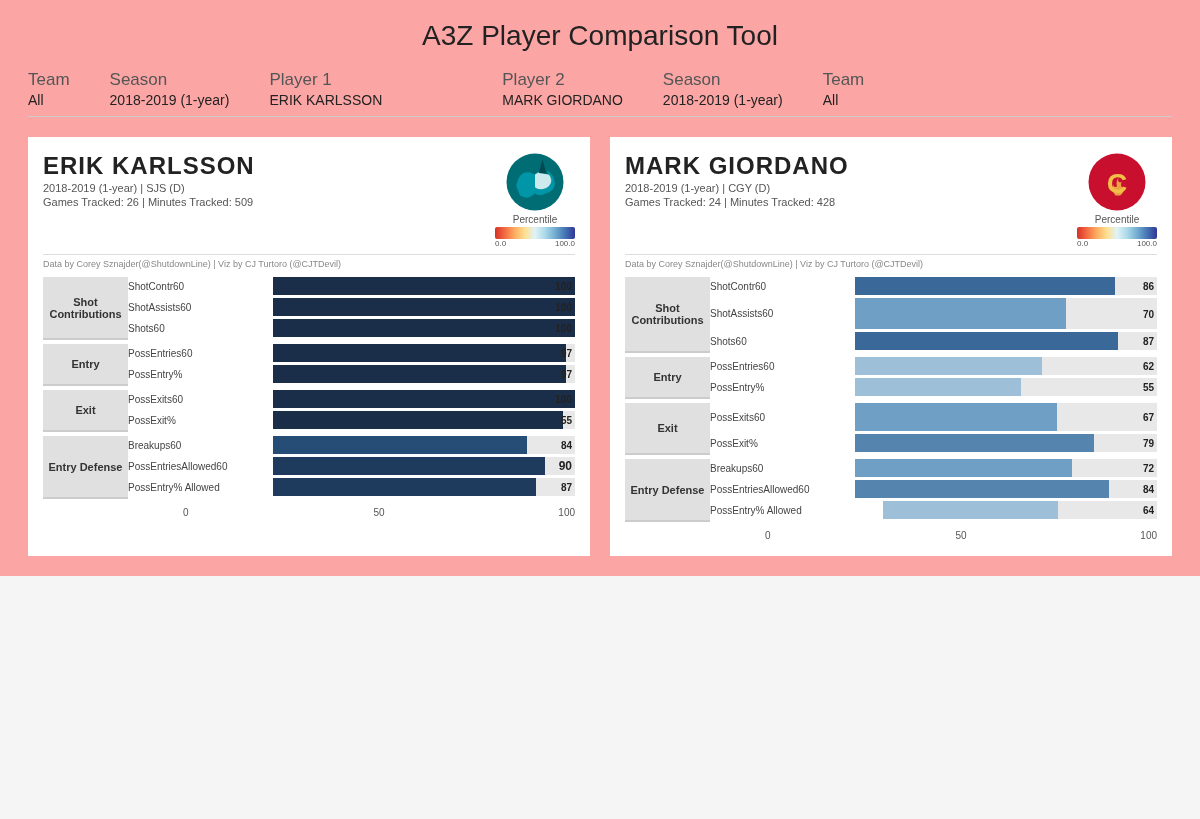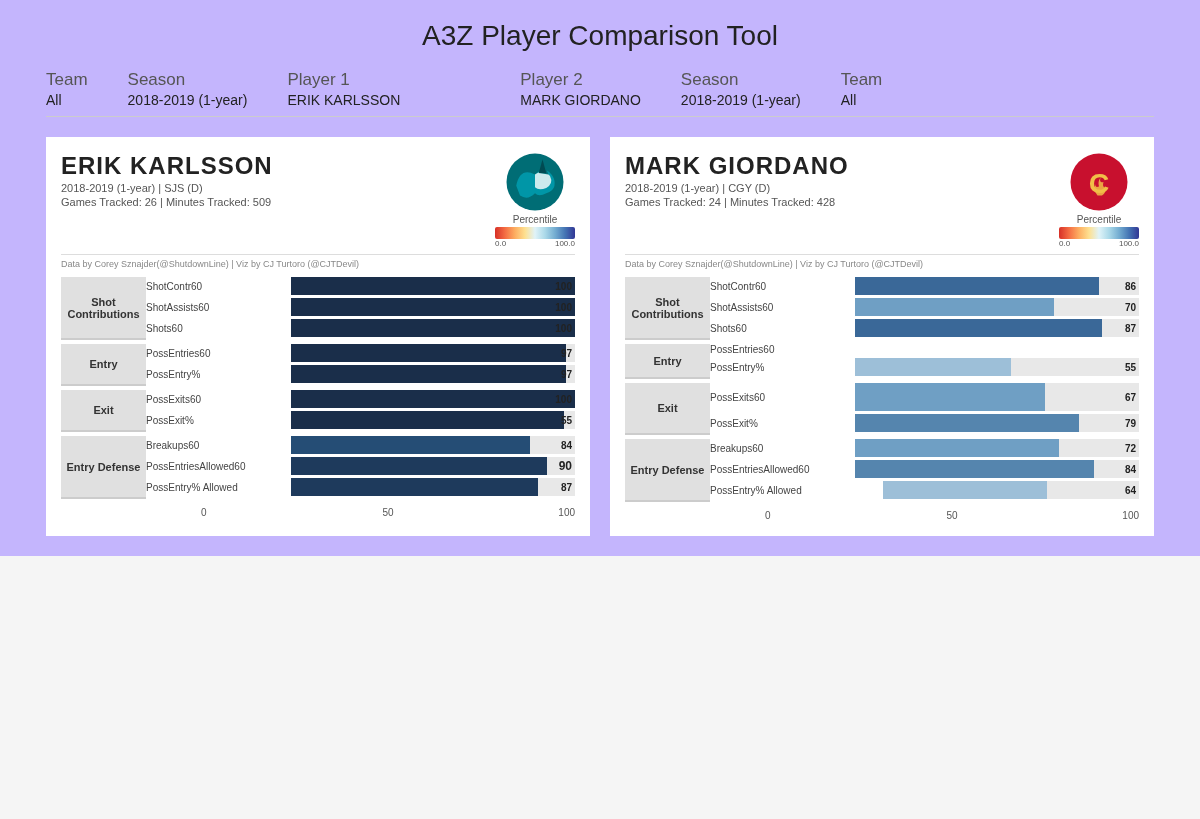--- a/index.html
+++ b/index.html
@@ -4,22 +4,22 @@
   <style>
     * { box-sizing: border-box; margin: 0; padding: 0; }
     body {
       background: #f5f5f5;
       font-family: 'Arial', sans-serif;
       width: 1200px;
       min-height: 819px;
       overflow-x: hidden;
     }
     .page-container {
-      background: #c4b5fd;
-      padding: 20px 46px;
+      background: #fca5a5;
+      padding: 20px 28px;
     }
     .header {
       text-align: center;
       margin-bottom: 18px;
     }
     .header h1 {
       font-size: 28px;
       font-weight: normal;
       color: #222;
       margin-bottom: 6px;
@@ -335,40 +335,44 @@
               <div style="flex: 1 1 0%;">
                 <div style="display: flex; flex-direction: row; align-items: center; margin-bottom: 3px;">
                   <div style="width: 145px; flex-shrink: 0; font-size: 10px; color: rgb(68, 68, 68); padding-right: 6px;">ShotContr60</div>
                   <div style="flex: 1 1 0%; height: 18px; background: rgb(232, 232, 232); position: relative;">
                     <div style="height: 100%; width: 86%; position: absolute; left: 0px; top: 0px; background: rgb(58, 104, 152);"></div>
                     <div style="position: absolute; right: 3px; top: 50%; transform: translateY(-50%); font-size: 10px; font-weight: bold; color: rgb(34, 34, 34); z-index: 2;">86</div>
                   </div>
                 </div>
                 <div style="display: flex; flex-direction: row; align-items: center; margin-bottom: 3px;">
                   <div style="width: 145px; flex-shrink: 0; font-size: 10px; color: rgb(68, 68, 68); padding-right: 6px;">ShotAssists60</div>
-                  <div style="flex: 1 1 0%; height: 18px; background: rgb(232, 232, 232); position: relative;">
+                  <div style="flex: 1 1 0%; height: 31px; background: rgb(232, 232, 232); position: relative;">
                     <div style="height: 100%; width: 70%; position: absolute; left: 0px; top: 0px; background: rgb(111, 159, 196);"></div>
                     <div style="position: absolute; right: 3px; top: 50%; transform: translateY(-50%); font-size: 10px; font-weight: bold; color: rgb(34, 34, 34); z-index: 2;">70</div>
                   </div>
                 </div>
                 <div style="display: flex; flex-direction: row; align-items: center; margin-bottom: 3px;">
                   <div style="width: 145px; flex-shrink: 0; font-size: 10px; color: rgb(68, 68, 68); padding-right: 6px;">Shots60</div>
                   <div style="flex: 1 1 0%; height: 18px; background: rgb(232, 232, 232); position: relative;">
                     <div style="height: 100%; width: 87%; position: absolute; left: 0px; top: 0px; background: rgb(58, 104, 152);"></div>
                     <div style="position: absolute; right: 3px; top: 50%; transform: translateY(-50%); font-size: 10px; font-weight: bold; color: rgb(34, 34, 34); z-index: 2;">87</div>
                   </div>
                 </div>
               </div>
             </div>
             <div style="height: 2px;"></div>
             <div style="display: flex; flex-direction: row; margin-bottom: 2px;">
               <div style="width: 85px; flex-shrink: 0; display: flex; align-items: center; justify-content: center; text-align: center; font-size: 11px; font-weight: bold; color: rgb(51, 51, 51); background: rgb(224, 224, 224); padding: 4px; white-space: pre-line; border-bottom: 2px solid rgb(204, 204, 204);">Entry</div>
               <div style="flex: 1 1 0%;">
                 <div style="display: flex; flex-direction: row; align-items: center; margin-bottom: 3px;">
                   <div style="width: 145px; flex-shrink: 0; font-size: 10px; color: rgb(68, 68, 68); padding-right: 6px;">PossEntries60</div>
+                  <div style="flex: 1 1 0%; height: 18px; background: rgb(232, 232, 232); position: relative;">
+                    <div style="height: 100%; width: 62%; position: absolute; left: 0px; top: 0px; background: rgb(157, 191, 216);"></div>
+                    <div style="position: absolute; right: 3px; top: 50%; transform: translateY(-50%); font-size: 10px; font-weight: bold; color: rgb(34, 34, 34); z-index: 2;">62</div>
+                  </div>
                 </div>
                 <div style="display: flex; flex-direction: row; align-items: center; margin-bottom: 3px;">
                   <div style="width: 145px; flex-shrink: 0; font-size: 10px; color: rgb(68, 68, 68); padding-right: 6px;">PossEntry%</div>
                   <div style="flex: 1 1 0%; height: 18px; background: rgb(232, 232, 232); position: relative;">
                     <div style="height: 100%; width: 55%; position: absolute; left: 0px; top: 0px; background: rgb(157, 191, 216);"></div>
                     <div style="position: absolute; right: 3px; top: 50%; transform: translateY(-50%); font-size: 10px; font-weight: bold; color: rgb(34, 34, 34); z-index: 2;">55</div>
                   </div>
                 </div>
               </div>
             </div>

